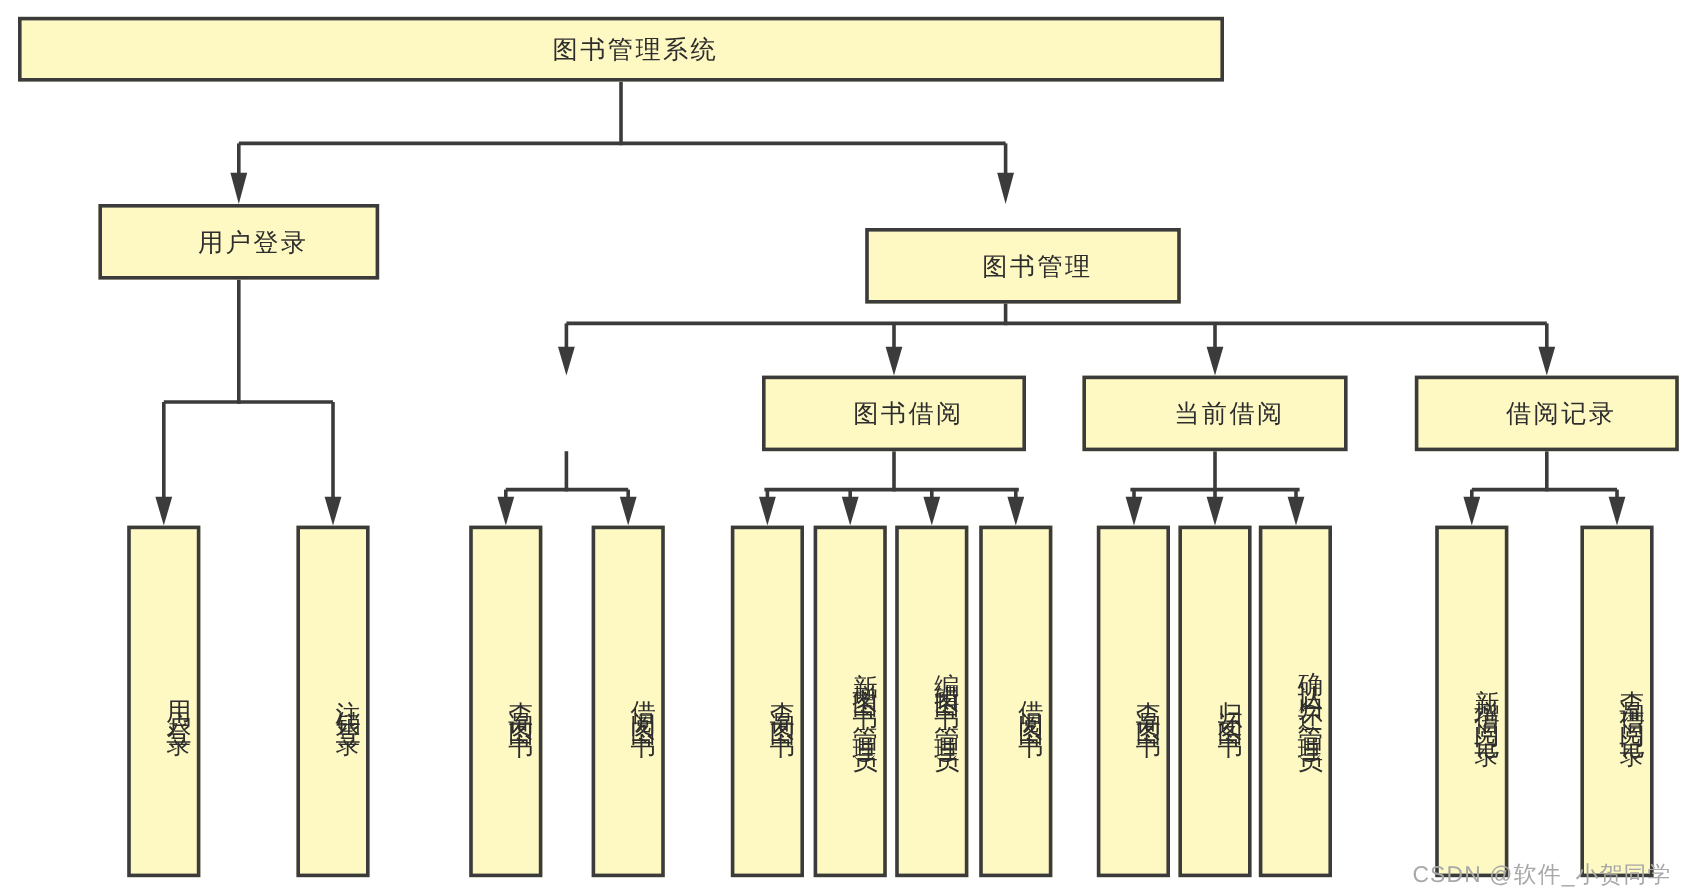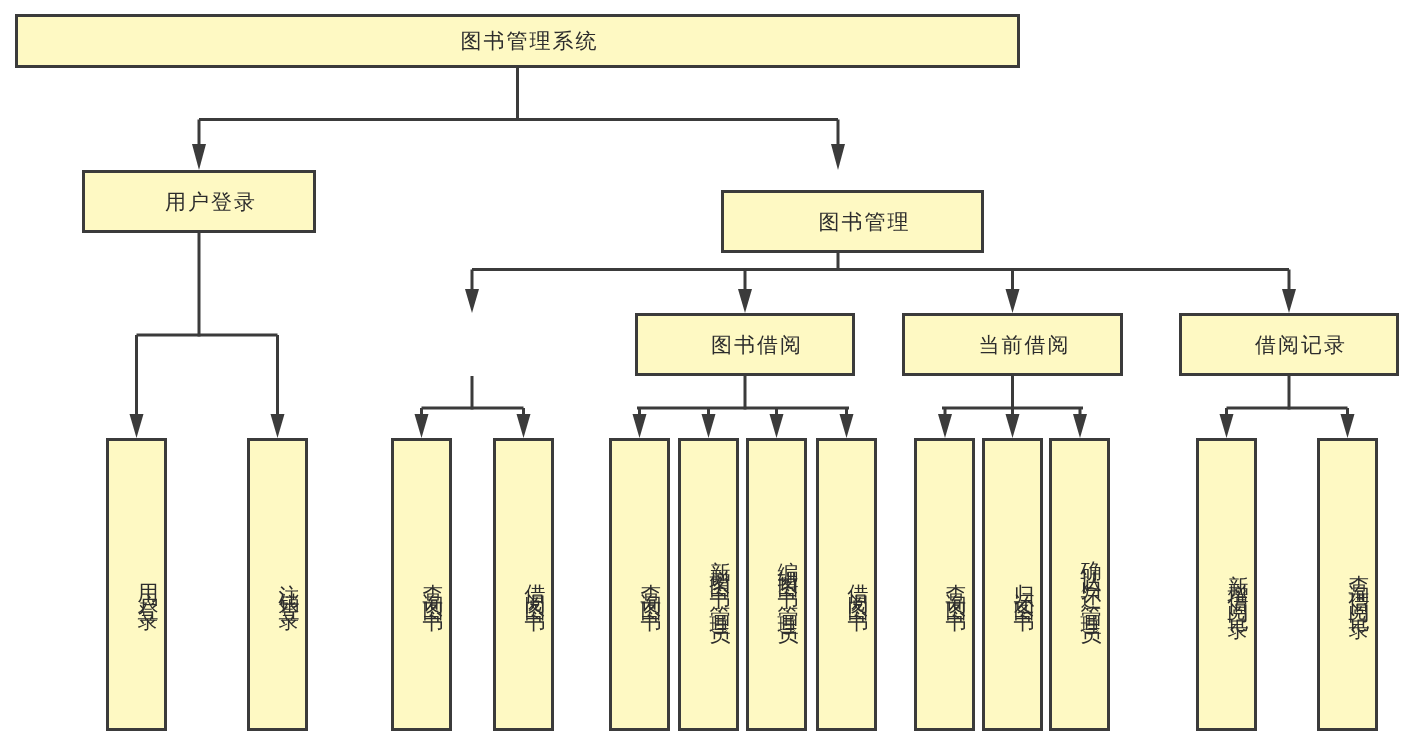--- a/index.html
+++ b/index.html
@@ -178,14 +178,15 @@
     <span class="vtext">确认归还（管理员）</span>
   </div>
 
   <div class="box leaf" style="left:1196px;">
     <span class="vtext">新增借阅记录</span>
   </div>
   <div class="box leaf" style="left:1317px;">
     <span class="vtext">查询借阅记录</span>
   </div>
 
+  <div class="watermark">CSDN @软件_小贺同学</div>
 
 </div>
 
 </body></html>

